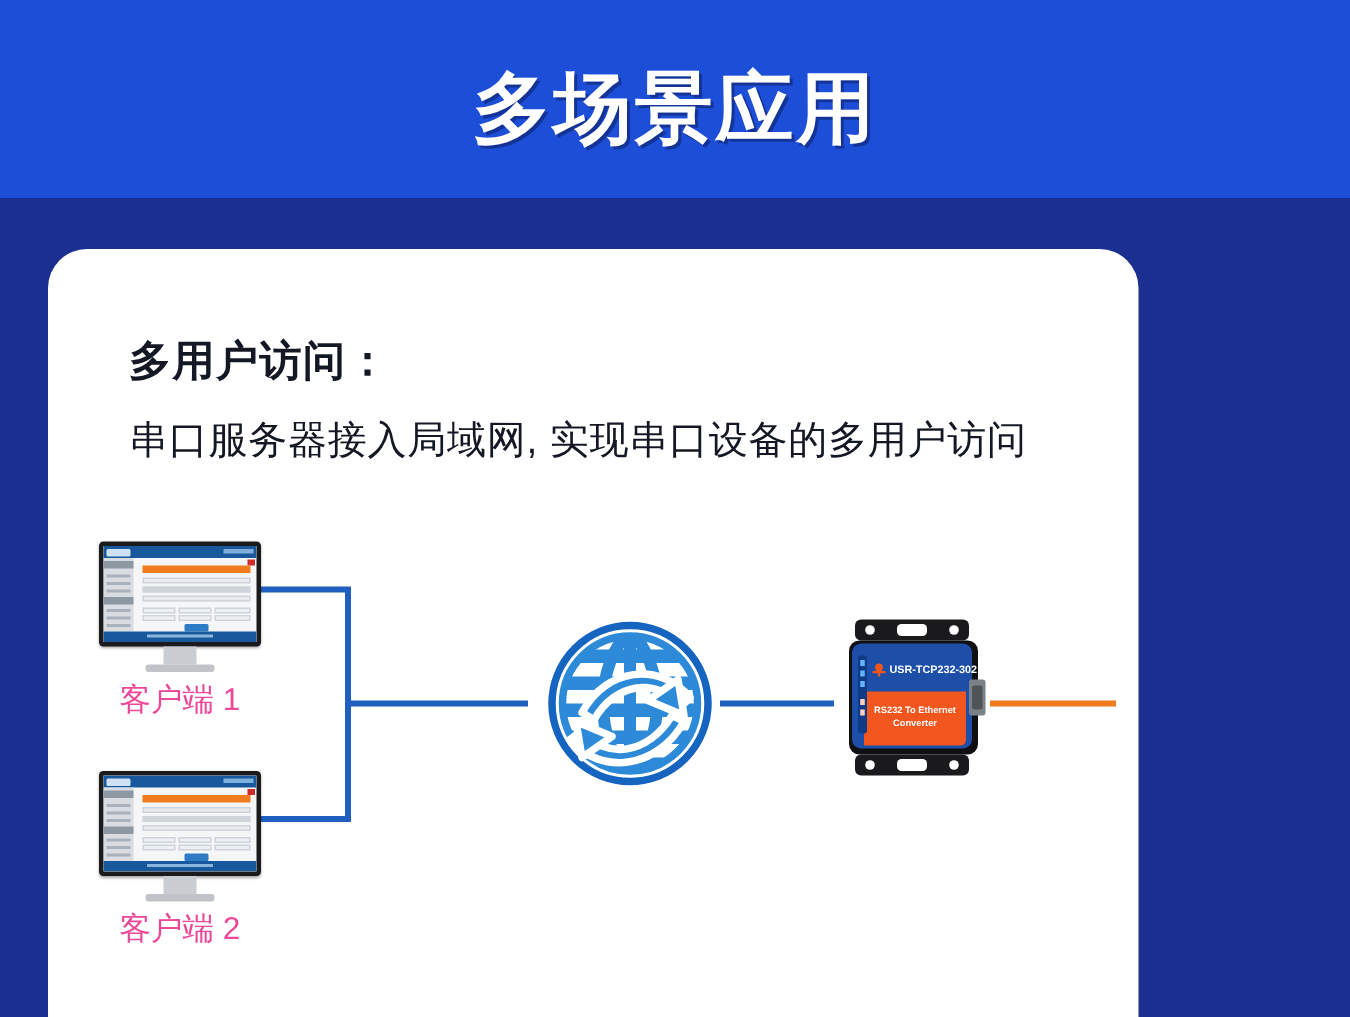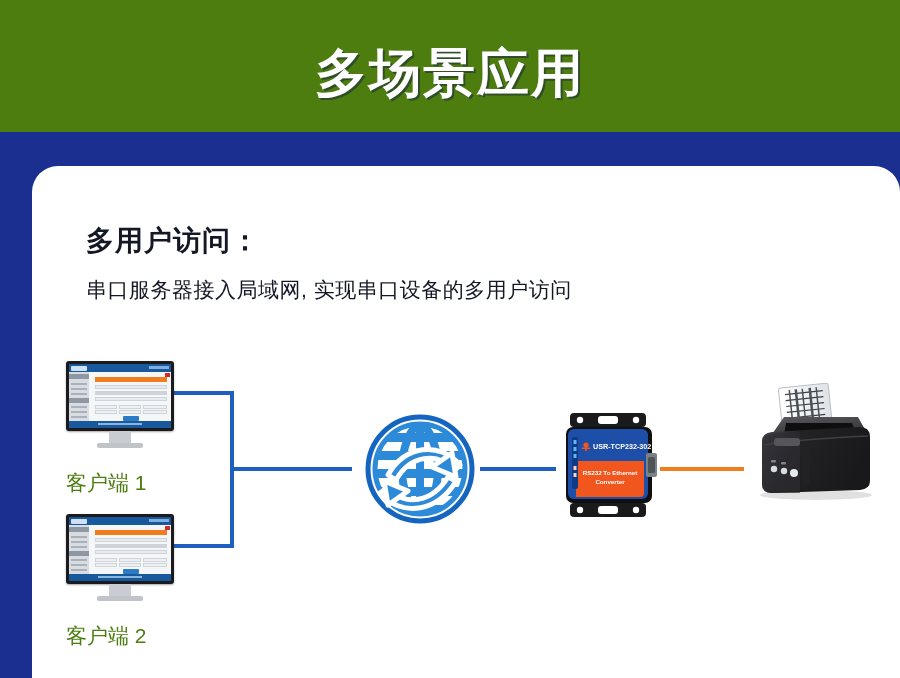--- a/index.html
+++ b/index.html
@@ -13,59 +13,59 @@
     font-family: "Liberation Sans", "DejaVu Sans", sans-serif;
     overflow: hidden;
     position: relative;
   }
 
   
   .banner {
     position: absolute;
     left: 0; top: 0;
     width: 900px; height: 132px;
-    background: #4d7c0f;
+    background: #1d4ed8;
   }
   .banner-title {
     position: absolute;
     left: 0; top: 42px;
     width: 900px;
     text-align: center;
     color: #ffffff;
     font-size: 52px;
     font-weight: bold;
     letter-spacing: 2px;
     line-height: 62px;
     text-shadow: 2px 2px 0 rgba(10,20,70,0.45);
   }
 
   
   .card {
     position: absolute;
     left: 32px; top: 166px;
-    width: 868px;
+    width: 727px;
     height: 512px;
     background: #ffffff;
     border-top-left-radius: 26px;
     border-top-right-radius: 26px;
     overflow: hidden;
   }
 
   .section-heading {
     position: absolute;
     left: 54px; top: 56px;
     font-size: 28px;
     font-weight: bold;
     color: #141824;
     letter-spacing: 1px;
   }
   .section-desc {
     position: absolute;
     left: 54px; top: 110px;
-    font-size: 21px;
+    font-size: 26px;
     color: #141824;
     letter-spacing: 0.5px;
     white-space: nowrap;
   }
 
   
   .diagram {
     position: absolute;
     left: 0; top: 195px;
     width: 836px;
@@ -178,24 +178,24 @@
     background: #c9ccd1;
     margin: 0 auto;
   }
   .monitor-base {
     width: 46px; height: 5px;
     background: #c0c4c9;
     border-radius: 2px;
     margin: 0 auto;
   }
   .device-label {
-    margin-top: 21px;
-    text-align: left;
+    margin-top: 4px;
+    text-align: center;
     font-size: 21px;
-    color: #4d7c0f;
+    color: #ec4899;
     font-weight: 500;
     white-space: nowrap;
   }
 
   
   .globe-wrap {
     position: absolute;
     width: 120px;
     text-align: center;
   }

